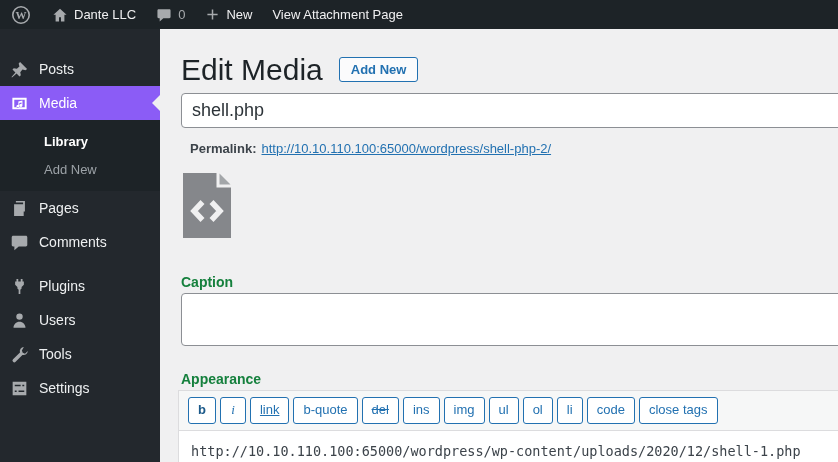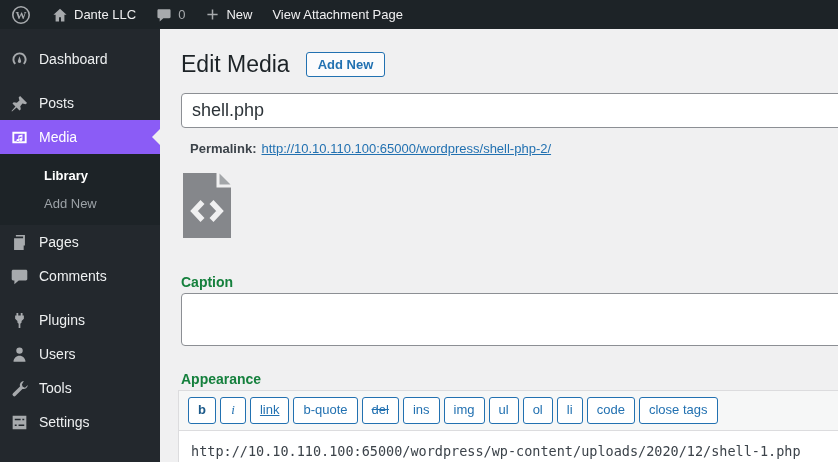--- a/index.html
+++ b/index.html
@@ -53,21 +53,21 @@
   .submenu-item.current { color: #fff; font-weight: bold; }
   
   #content {
     position: absolute; top: 29px; left: 160px; right: 0; bottom: 0;
     background: #f0f0f1;
   }
   #heading-row {
     position: absolute; top: 21px; left: 21px;
     display: flex; align-items: center; gap: 16px;
   }
-  #page-title { font-size: 23px; font-weight: 400; color: #1d2327; line-height: 1.3; }
+  #page-title { font-size: 30px; font-weight: 400; color: #1d2327; line-height: 1.3; }
   #add-new-btn {
     font-family: "Liberation Sans", sans-serif;
     font-size: 13px; font-weight: bold; color: #2271b1;
     background: #fbfbfc; border: 1px solid #2271b1; border-radius: 3px;
     padding: 5px 11px; cursor: pointer; line-height: 1;
   }
   #title-input {
     position: absolute; top: 64px; left: 21px; right: -12px; height: 35px;
     font-family: "Liberation Sans", sans-serif;
     font-size: 18px; color: #2c3338; padding: 3px 10px;
@@ -138,28 +138,20 @@
       <path d="M9 3.2h2v5.8h5.8v2H11v5.8H9V11H3.2V9H9z"></path>
     </svg>
     <span>New</span>
   </div>
   <div class="ab-item">
     <span>View Attachment Page</span>
   </div>
 </div>
 
 <div id="sidebar">
-    <div class="menu-item">
-      <span class="mi-icon">
-        <svg width="19" height="19" viewBox="0 0 20 20" fill="currentColor">
-          <path d="M10 2.6A7.4 7.4 0 0 0 2.6 10c0 2.1.85 4 2.25 5.3l1.4-1.45A5.4 5.4 0 0 1 4.6 10a5.4 5.4 0 1 1 10.8 0c0 1.5-.62 2.86-1.65 3.85l1.4 1.45A7.4 7.4 0 0 0 10 2.6zm0 3.9-1.55 4.55a1.75 1.75 0 1 0 3.1 0z"></path>
-        </svg>
-      </span>
-      <span>Dashboard</span>
-    </div>
     <div class="menu-separator"></div>
     <div class="menu-item">
       <span class="mi-icon">
         <svg width="19" height="19" viewBox="0 0 20 20" fill="currentColor">
           <path d="M10.6 2 9.1 3.7l.85 3.2-2.75 2.3-3.25-.6L2.6 10l3.1 3.1L1.6 17.9l.5.5 4.8-4.1 3.1 3.1 1.4-1.35-.6-3.25 2.3-2.75 3.2.85L18 9.4z"></path>
         </svg>
       </span>
       <span>Posts</span>
     </div>
     <div class="menu-item active">

